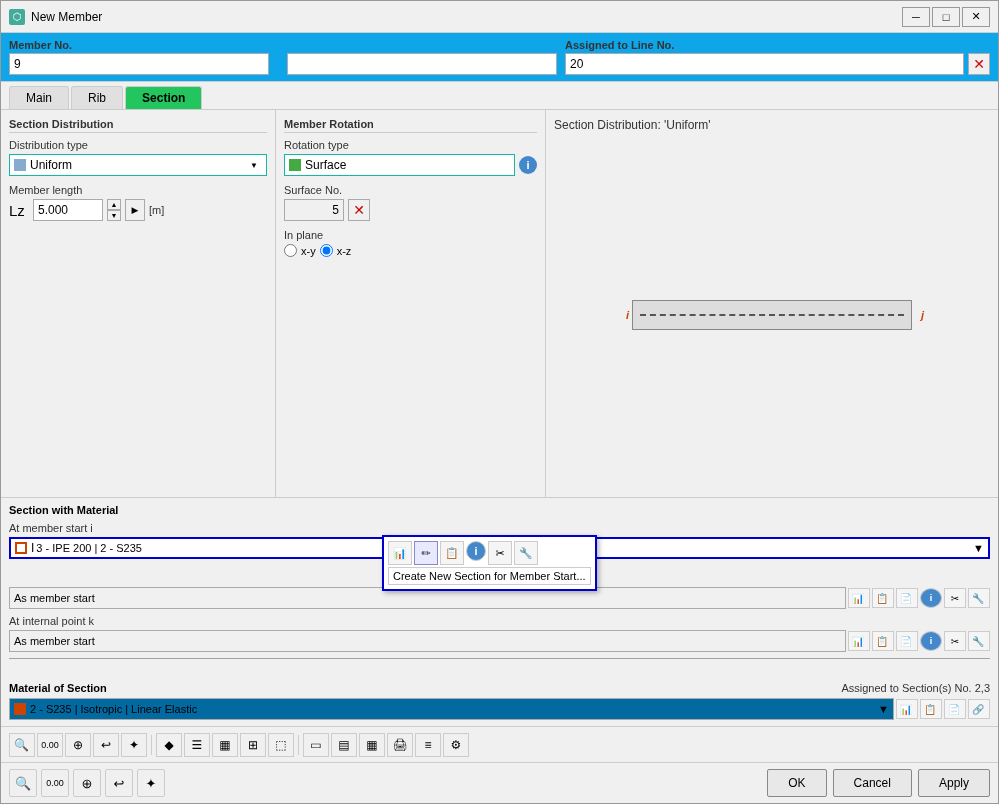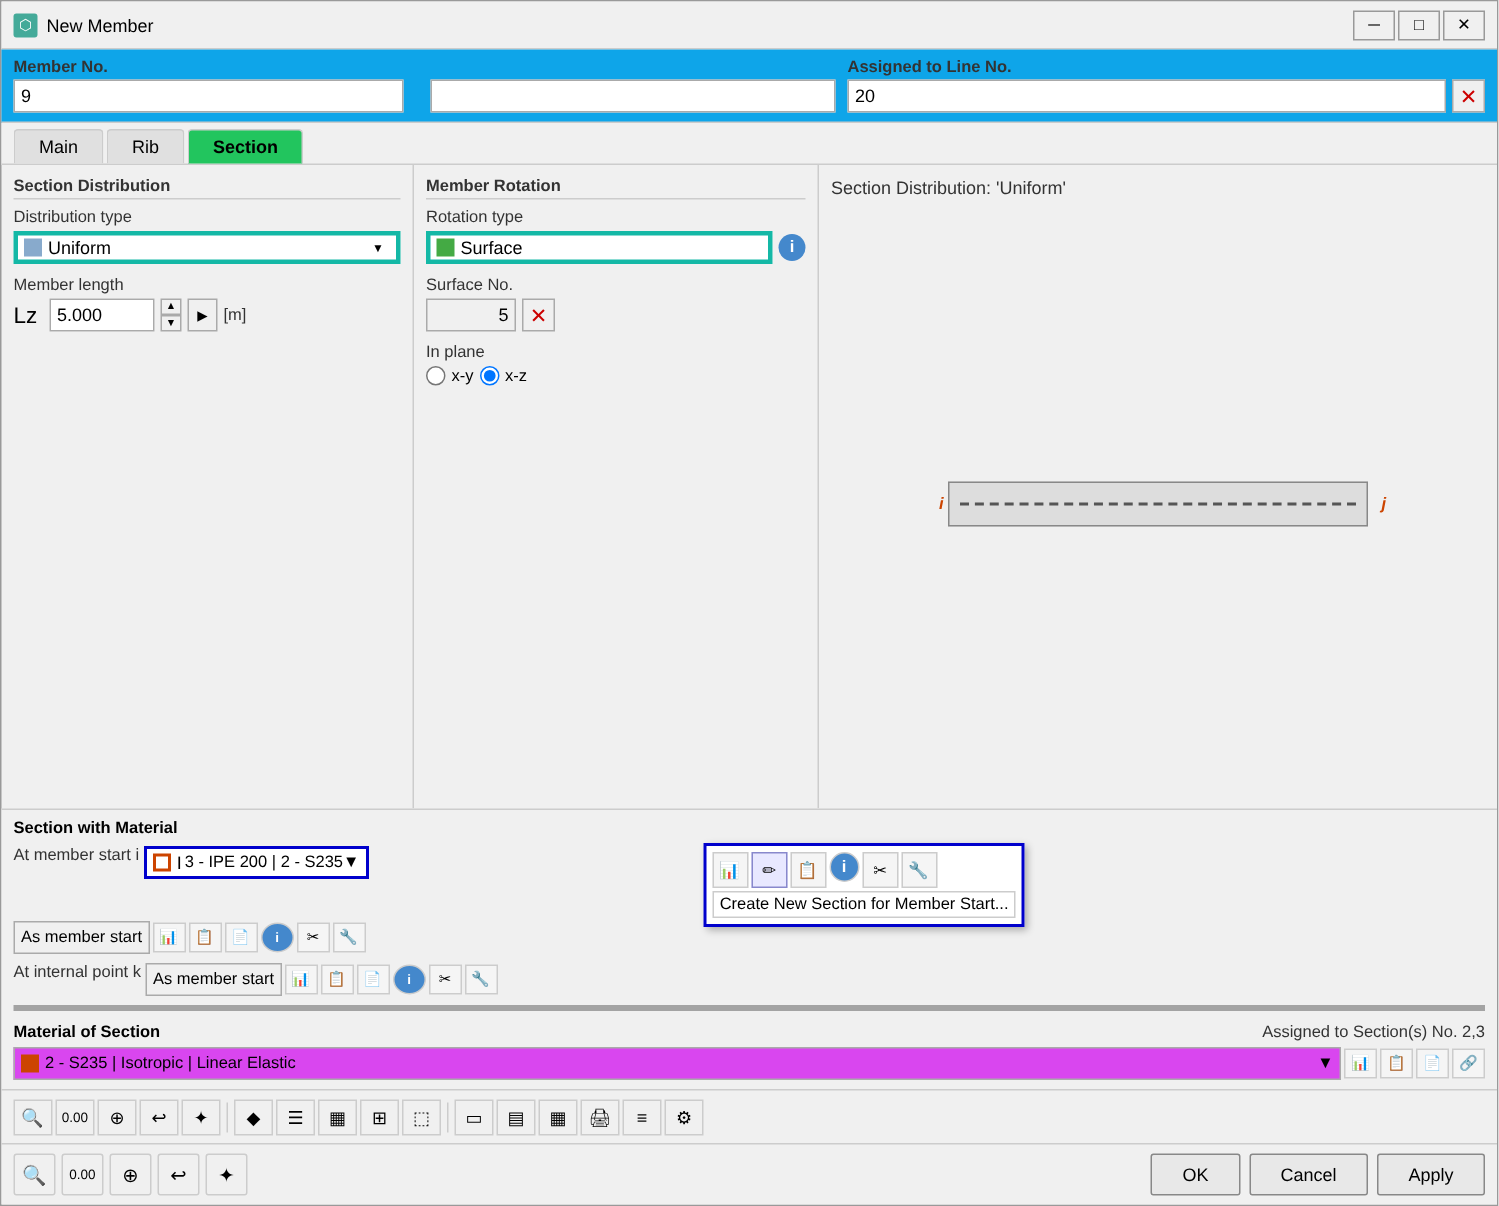--- a/index.html
+++ b/index.html
@@ -29,21 +29,21 @@
     
     .left-panel { width: 275px; padding: 8px; border-right: 1px solid #ccc; display: flex; flex-direction: column; gap: 8px; }
     .middle-panel { width: 270px; padding: 8px; border-right: 1px solid #ccc; }
     .right-panel { flex: 1; padding: 8px; display: flex; flex-direction: column; }
 
     .section-header { font-size: 11px; color: #333; font-weight: bold; margin-bottom: 6px; padding-bottom: 2px; border-bottom: 1px solid #ccc; }
     
     .form-group { display: flex; flex-direction: column; gap: 3px; margin-bottom: 8px; }
     .form-label { font-size: 11px; color: #333; }
     
-    .dropdown { height: 22px; border: 3px solid #14b8a6; background: white; padding: 2px 4px; font-size: 12px; display: flex; align-items: center; cursor: pointer; position: relative; justify-content: space-between; }
+    .dropdown { height: 22px; border: 1px solid #14b8a6; background: white; padding: 2px 4px; font-size: 12px; display: flex; align-items: center; cursor: pointer; position: relative; justify-content: space-between; }
     .dropdown-inner { display: flex; align-items: center; gap: 4px; flex: 1; }
     .dropdown-arrow { width: 16px; height: 100%; display: flex; align-items: center; justify-content: center; font-size: 8px; }
     .color-swatch { width: 12px; height: 12px; flex-shrink: 0; }
     
     .lz-row { display: flex; align-items: center; gap: 4px; }
     .lz-label { font-size: 15px; width: 20px; }
     .number-input { height: 22px; border: 1px solid #aaa; background: white; padding: 2px 4px; font-size: 12px; width: 70px; }
     .spin-btns { display: flex; flex-direction: column; }
     .spin-btn { width: 14px; height: 11px; border: 1px solid #aaa; background: #f0f0f0; cursor: pointer; font-size: 7px; display: flex; align-items: center; justify-content: center; line-height: 1; }
     .unit-label { font-size: 11px; color: #333; }
@@ -61,41 +61,41 @@
     .beam-diagram { position: relative; width: 280px; height: 60px; }
     .beam-rect { position: absolute; top: 15px; left: 0; width: 280px; height: 30px; border: 1.5px solid #888; background: #ddd; }
     .beam-line { position: absolute; top: 29px; left: 8px; right: 8px; border-top: 2px dashed #555; }
     .node-i { position: absolute; left: -6px; top: 24px; font-size: 11px; color: #cc4400; font-style: italic; font-weight: bold; }
     .node-j { position: absolute; right: -12px; top: 24px; font-size: 11px; color: #cc4400; font-style: italic; font-weight: bold; }
 
     .bottom-section { padding: 6px 8px; border-top: 1px solid #ccc; background: #f0f0f0; }
     .section-with-material { margin-bottom: 4px; }
     .sw-header { font-size: 11px; font-weight: bold; margin-bottom: 6px; }
     
-    .member-row { display: flex; flex-direction: row; gap: 3px; margin-bottom: 6px; position: relative; }
+    .member-row { display: flex; flex-direction: column; gap: 3px; margin-bottom: 6px; position: relative; }
     .member-row-label { font-size: 11px; color: #333; }
     .member-row-input-group { display: flex; align-items: center; gap: 2px; position: relative; }
     .member-section-dropdown { flex: 1; height: 22px; border: 2px solid #0000cc; background: white; padding: 2px 4px; font-size: 11px; display: flex; align-items: center; cursor: pointer; }
     .member-section-dropdown-normal { flex: 1; height: 22px; border: 1px solid #aaa; background: #f0f0f0; padding: 2px 4px; font-size: 11px; display: flex; align-items: center; }
 
     .toolbar-popup { position: absolute; top: -2px; left: 373px; z-index: 100; background: white; border: 2px solid #0000cc; padding: 4px; display: flex; flex-direction: column; gap: 2px; box-shadow: 2px 2px 5px rgba(0,0,0,0.3); }
     .toolbar-row { display: flex; gap: 2px; }
     .toolbar-btn { width: 24px; height: 24px; border: 1px solid #ccc; background: #f5f5f5; cursor: pointer; display: flex; align-items: center; justify-content: center; font-size: 11px; }
     .toolbar-btn.highlighted { background: #e8e8ff; border-color: #8888cc; }
     .tooltip-label { font-size: 11px; padding: 2px 4px; background: white; border: 1px solid #ccc; white-space: nowrap; }
 
     .toolbar-inline { display: flex; gap: 2px; align-items: center; }
     .toolbar-btn-sm { width: 22px; height: 20px; border: 1px solid #ccc; background: #f5f5f5; cursor: pointer; display: flex; align-items: center; justify-content: center; font-size: 10px; }
 
-    .material-section { border-top: 4px solid #a3a3a3; padding-top: 8px; }
+    .material-section { border-top: 1px solid #a3a3a3; padding-top: 23px; }
     .material-header-row { display: flex; align-items: center; justify-content: space-between; margin-bottom: 4px; }
     .material-header { font-size: 11px; font-weight: bold; }
     .assigned-label { font-size: 11px; color: #333; }
     .material-row { display: flex; align-items: center; gap: 2px; }
-    .material-dropdown { flex: 1; height: 22px; border: 1px solid #aaa; background: #d946ef; padding: 2px 4px; font-size: 11px; display: flex; align-items: center; cursor: pointer; }
+    .material-dropdown { flex: 1; height: 22px; border: 1px solid #aaa; background: #0369a1; padding: 2px 4px; font-size: 11px; display: flex; align-items: center; cursor: pointer; }
 
     .bottom-toolbar { display: flex; gap: 2px; padding: 4px 8px; border-top: 1px solid #ccc; background: #f0f0f0; flex-wrap: wrap; align-items: center; overflow: hidden; height: 36px; }
     .bottom-tb-btn { width: 26px; height: 24px; border: 1px solid #ccc; background: #f0f0f0; cursor: pointer; display: flex; align-items: center; justify-content: center; font-size: 12px; }
     .bottom-tb-separator { width: 1px; height: 20px; background: #ccc; margin: 0 2px; }
 
     .action-bar { display: flex; justify-content: space-between; align-items: center; padding: 6px 8px; border-top: 1px solid #ccc; background: #f0f0f0; }
     .left-icons { display: flex; gap: 4px; }
     .action-icon { width: 28px; height: 28px; border: 1px solid #ccc; background: #f0f0f0; cursor: pointer; display: flex; align-items: center; justify-content: center; font-size: 13px; border-radius: 2px; }
     .action-buttons { display: flex; gap: 6px; }
     .action-btn { height: 28px; padding: 0 20px; border: 1px solid #888; background: #e8e8e8; cursor: pointer; font-size: 12px; border-radius: 2px; }

